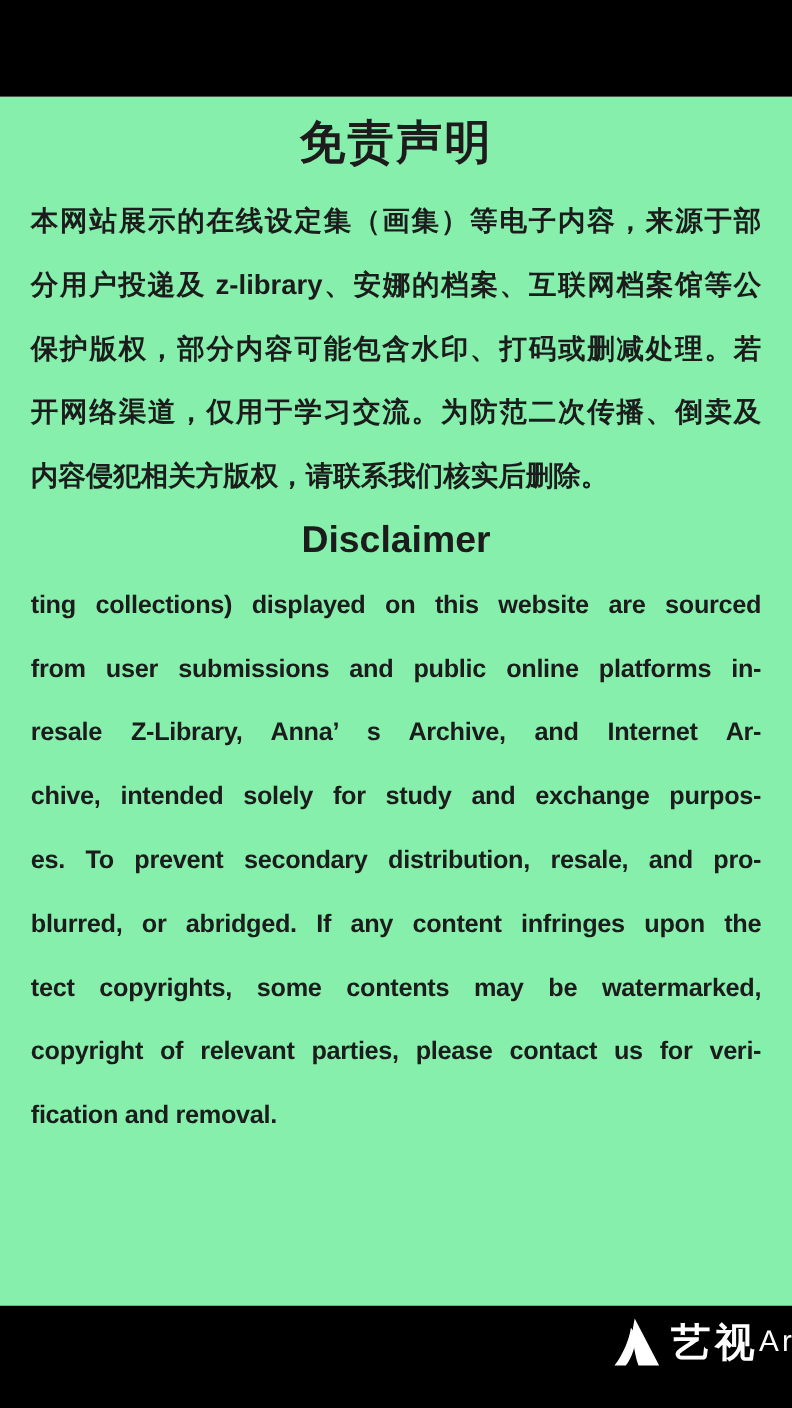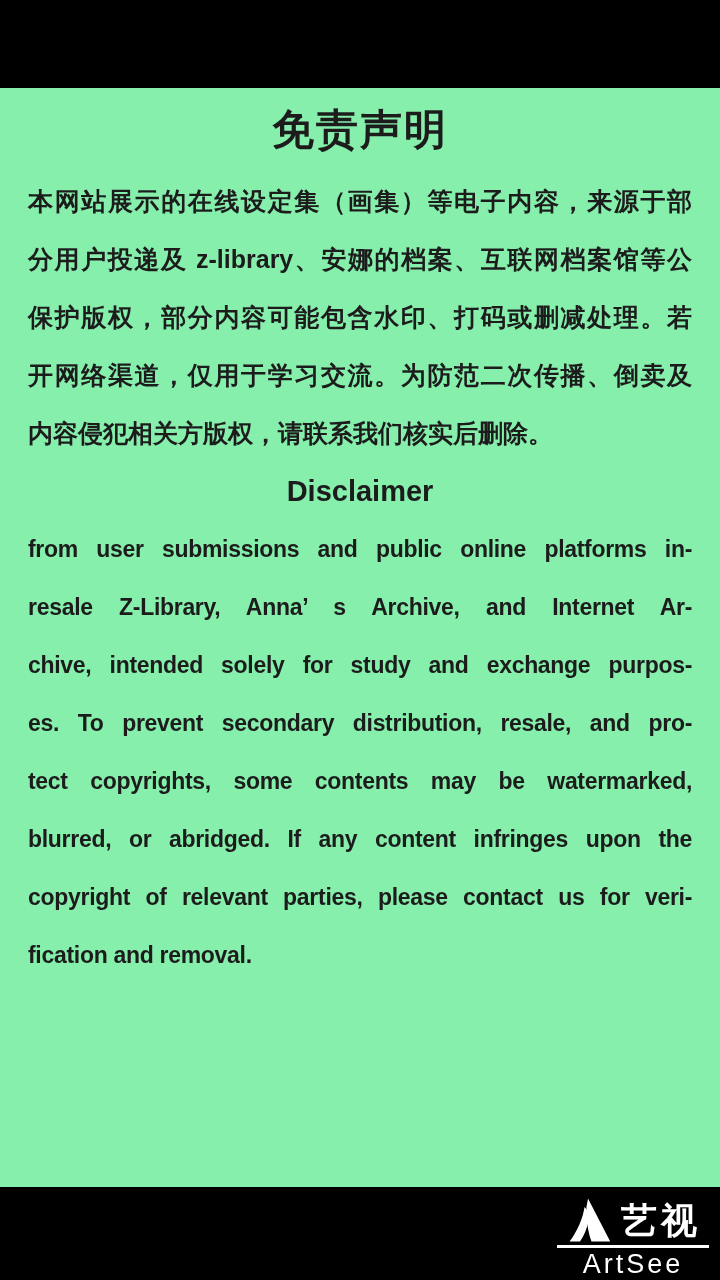--- a/index.html
+++ b/index.html
@@ -53,37 +53,37 @@
     text-align-last: justify;
   }
   .line.last {
     text-align: left;
     text-align-last: left;
   }
   .sub-heading {
     height: 58px;
     line-height: 58px;
     text-align: center;
-    font-size: 29px;
+    font-size: 34px;
     font-weight: bold;
   }
   .bottom-bar {
     width: 720px;
     height: 93px;
     background: #000000;
     display: flex;
     justify-content: flex-end;
     align-items: flex-start;
     padding-right: 8px;
   }
   .logo {
     width: 158px;
     margin-top: 8px;
     display: flex;
-    flex-direction: column;
+    flex-direction: row;
     align-items: center;
   }
   .logo-top {
     display: flex;
     align-items: flex-end;
     justify-content: center;
     gap: 10px;
     height: 48px;
   }
   .logo-icon-svg { width: 46px; height: 46px; display: block; }
@@ -119,26 +119,27 @@
   <div class="page-title">免责声明</div>
 
   <div class="line cn-line">本网站展示的在线设定集（画集）等电子内容，来源于部</div>
   <div class="line cn-line">分用户投递及 z-library、安娜的档案、互联网档案馆等公</div>
   <div class="line cn-line">保护版权，部分内容可能包含水印、打码或删减处理。若</div>
   <div class="line cn-line">开网络渠道，仅用于学习交流。为防范二次传播、倒卖及</div>
   <div class="line cn-line last">内容侵犯相关方版权，请联系我们核实后删除。</div>
 
   <div class="sub-heading">Disclaimer</div>
 
+  <div class="line en-line">ting collections) displayed on this website are sourced</div>
   <div class="line en-line">from user submissions and public online platforms in-</div>
   <div class="line en-line">resale Z-Library, Anna’ s Archive, and Internet Ar-</div>
   <div class="line en-line">chive, intended solely for study and exchange purpos-</div>
   <div class="line en-line">es. To prevent secondary distribution, resale, and pro-</div>
+  <div class="line en-line">blurred, or abridged. If any content infringes upon the</div>
   <div class="line en-line">tect copyrights, some contents may be watermarked,</div>
-  <div class="line en-line">blurred, or abridged. If any content infringes upon the</div>
   <div class="line en-line">copyright of relevant parties, please contact us for veri-</div>
   <div class="line en-line last">fication and removal.</div>
 </div>
 
 <div class="bottom-bar">
   <div class="logo">
     <div class="logo-top">
       <span>
         <svg class="logo-icon-svg" viewBox="0 0 60 60" xmlns="http://www.w3.org/2000/svg">
           <path fill="#ffffff" d="M25.5 13 C 23.5 27 16.5 44 6 58 L 19.5 58 C 27.5 47 31 34 32 21 Z"></path>

